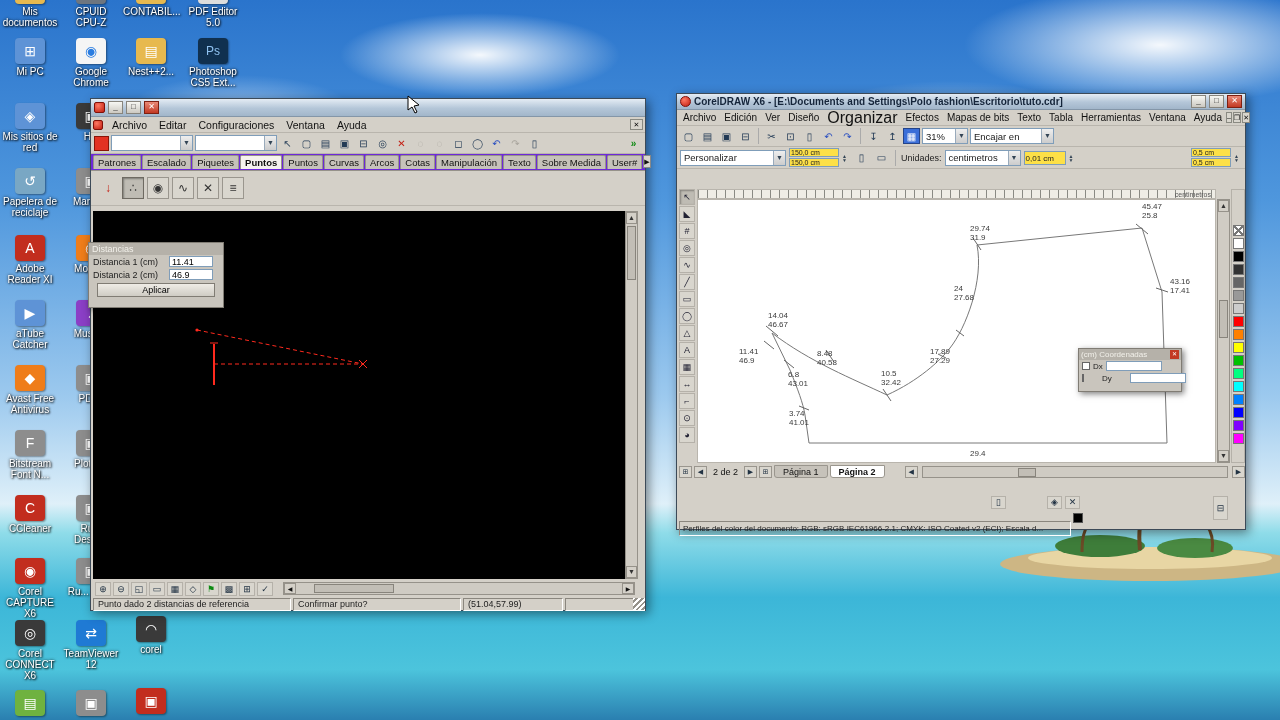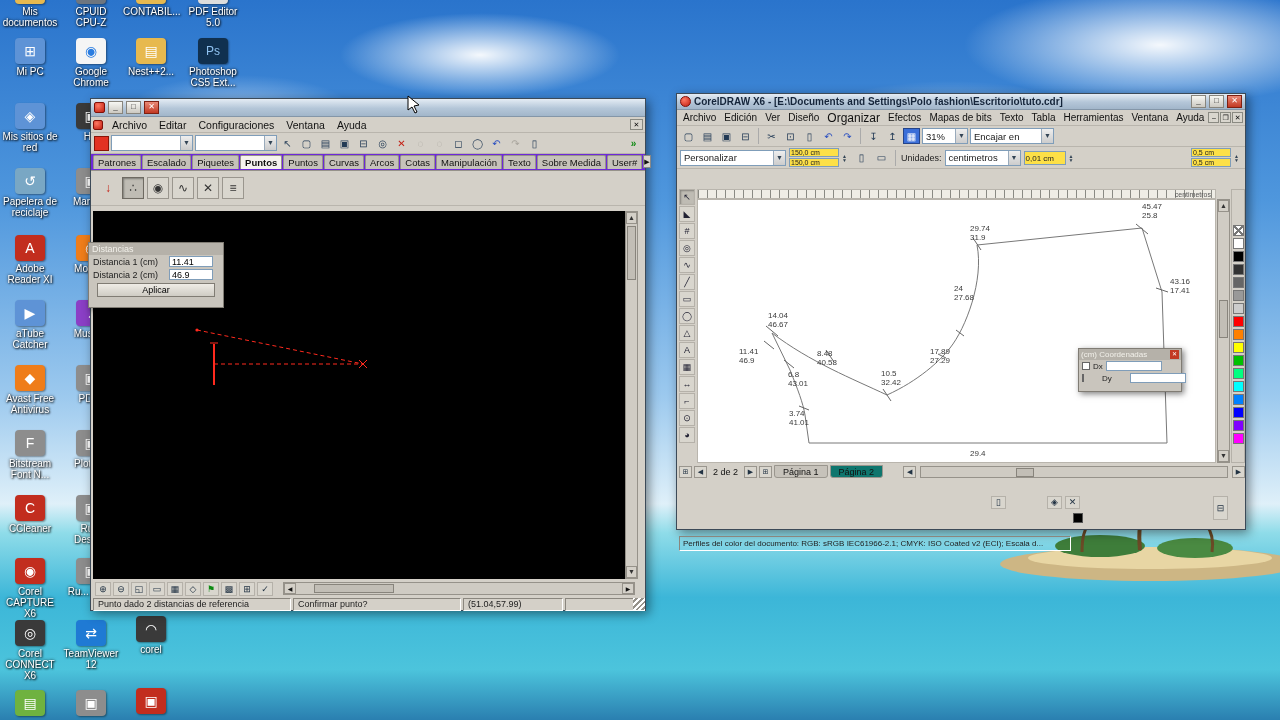--- a/index.html
+++ b/index.html
@@ -80,27 +80,27 @@
   .ccanvas{position:absolute;left:20px;top:105px;width:519px;height:264px;background:#fff;overflow:hidden;border:1px solid #b9b5ad}
   .mlabel{position:absolute;font-size:8px;line-height:9px;color:#3a3a3a;white-space:pre-line}
   .palette{position:absolute;left:554px;top:95px;width:14px;height:274px;background:#d4d0c8;border:1px solid #b5b1a9}
   .pal-cell{width:11px;height:11px;margin:1px auto 2px;border:1px solid #777}
   .swatch-none{background:
      linear-gradient(45deg,transparent 44%,#777 44%,#777 56%,transparent 56%),
      linear-gradient(-45deg,transparent 44%,#777 44%,#777 56%,transparent 56%),#fff}
   .pagebar{position:absolute;left:2px;top:370px;width:566px;height:15px;display:flex;align-items:center;gap:2px;font-size:9px}
   .pb-ic{width:13px;height:12px;border:1px solid #9a968e;background:#d9d6ce;font-size:7px;line-height:10px;text-align:center;color:#234}
   .ptab{padding:0 8px;height:13px;line-height:12px;border:1px solid #9a968e;background:#c6c2ba;border-radius:0 0 3px 3px;font-size:9px}
-  .ptab.active{background:#0f766e;font-weight:normal}
+  .ptab.active{background:#ffffff;font-weight:bold}
   .chscroll{position:relative;flex:1;height:12px;background:#cfcbc3;border:1px solid #96928a;margin:0 2px}
   .status1{position:absolute;left:2px;top:386px;width:566px;height:14px;display:flex;align-items:center;gap:4px;font-size:8.5px;color:#222;padding:0 3px}
   .sw{width:10px;height:10px;border:1px solid #555}
   .iconsrow{position:absolute;left:2px;top:402px;width:566px;height:14px}
   .irow-ic{position:absolute;width:15px;height:13px;border:1px solid #b5b1a9;background:#d9d6ce;font-size:9px;line-height:11px;text-align:center;color:#234}
-  .profile{position:absolute;left:2px;top:442px;height:15px;width:392px;border:1px solid;border-color:#8a867e #fff #fff #8a867e;font-size:8px;line-height:13px;padding:0 3px;color:#222;white-space:nowrap;overflow:hidden}
+  .profile{position:absolute;left:2px;top:427px;height:15px;width:392px;border:1px solid;border-color:#8a867e #fff #fff #8a867e;font-size:8px;line-height:13px;padding:0 3px;color:#222;white-space:nowrap;overflow:hidden}
   .checkbox{width:8px;height:8px;border:1px solid #666;background:#fff}
   
   #cursor{position:absolute;z-index:200;pointer-events:none}
 </style>
 </head>
 <body>
 
 <div id="desktop">
 
   <svg style="position:absolute;right: -10px;top:492px;z-index:1" width="300" height="90" viewBox="0 0 300 90">
@@ -419,21 +419,21 @@
       <div class="ttext">CorelDRAW X6 - [E:\Documents and Settings\Polo fashion\Escritorio\tuto.cdr]</div>
       <div class="tbtn">_</div>
       <div class="tbtn">□</div>
       <div class="tbtn close">✕</div>
     </div>
     <div class="menubar" style="height:16px">
       <span class="mitem" style="font-size:10px;padding:0 4px">Archivo</span>
       <span class="mitem" style="font-size:10px;padding:0 4px">Edición</span>
       <span class="mitem" style="font-size:10px;padding:0 4px">Ver</span>
       <span class="mitem" style="font-size:10px;padding:0 4px">Diseño</span>
-      <span class="mitem" style="font-size:12px;padding:0 4px">Organizar</span>
+      <span class="mitem" style="font-size:16px;padding:0 4px">Organizar</span>
       <span class="mitem" style="font-size:10px;padding:0 4px">Efectos</span>
       <span class="mitem" style="font-size:10px;padding:0 4px">Mapas de bits</span>
       <span class="mitem" style="font-size:10px;padding:0 4px">Texto</span>
       <span class="mitem" style="font-size:10px;padding:0 4px">Tabla</span>
       <span class="mitem" style="font-size:10px;padding:0 4px">Herramientas</span>
       <span class="mitem" style="font-size:10px;padding:0 4px">Ventana</span>
       <span class="mitem" style="font-size:10px;padding:0 4px">Ayuda</span>
       <div class="mini-ctl" style="margin-left:auto">–</div>
       <div class="mini-ctl">❐</div>
       <div class="mini-ctl">✕</div>

